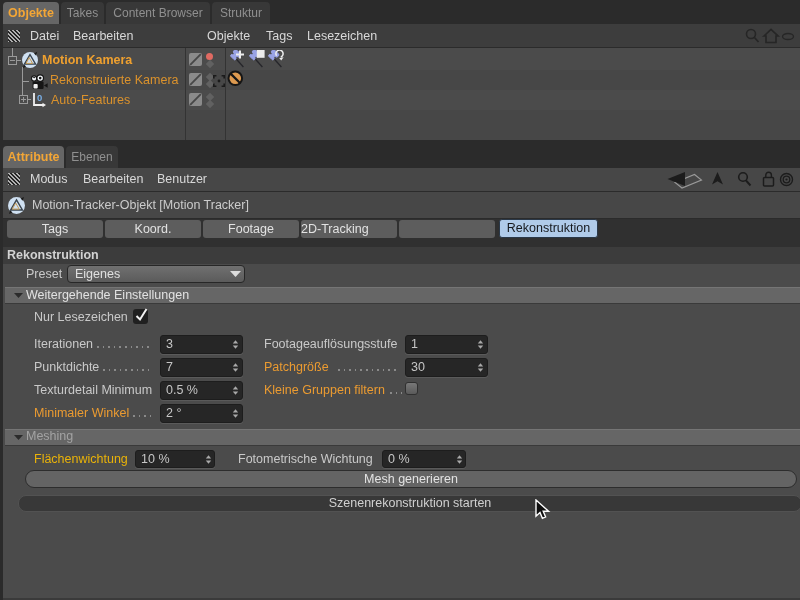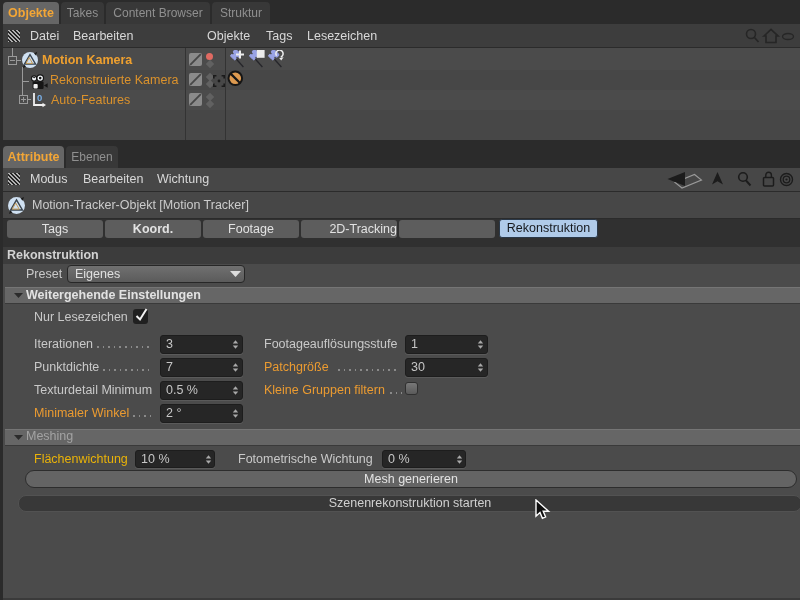--- a/index.html
+++ b/index.html
@@ -146,21 +146,21 @@
 <div class="abs" style="left:0;top:146px;width:800px;height:22px;background:#2b2b2b;"></div>
 <div class="abs" style="left:3px;top:146px;width:61px;height:22px;background:#666666;border-radius:4px 4px 0 0;"></div>
 <div class="txt" style="left:3px;top:146px;width:61px;height:22px;line-height:22px;text-align:center;color:#f3a636;font-weight:bold;">Attribute</div>
 <div class="abs" style="left:66px;top:146px;width:52px;height:22px;background:#383838;border-radius:4px 4px 0 0;"></div>
 <div class="txt" style="left:66px;top:146px;width:52px;height:22px;line-height:22px;text-align:center;color:#909090;font-size:12px;">Ebenen</div>
 
 <div class="abs" style="left:3px;top:168px;width:797px;height:23px;background:#474747;"></div>
 <div class="abs" style="left:8px;top:173px;width:12px;height:12px;background:repeating-linear-gradient(45deg,#b0b0b0 0 1px,#252525 1px 2.8px);"></div>
 <div class="txt" style="left:30px;top:168px;height:23px;line-height:23px;color:#d8d8d8;">Modus</div>
 <div class="txt" style="left:83px;top:168px;height:23px;line-height:23px;color:#d8d8d8;">Bearbeiten</div>
-<div class="txt" style="left:157px;top:168px;height:23px;line-height:23px;color:#d8d8d8;">Wichtung</div>
+<div class="txt" style="left:157px;top:168px;height:23px;line-height:23px;color:#d8d8d8;">Benutzer</div>
 
 <svg class="abs" style="left:663px;top:171px;" width="132" height="18" viewBox="0 0 132 18">
   <path d="M12 11.5 L31.5 3.5 L38.5 9 L19 17 Z" fill="none" stroke="#9a9a9a" stroke-width="1.1"></path>
   <path d="M22 1 L22 15 L4.5 8 Z" fill="#1c1c1c"></path>
   <path d="M54.5 1 L60 13.5 L54.5 10.2 L49 13.5 Z" fill="#1c1c1c"></path>
   <circle cx="80" cy="6" r="4.3" fill="none" stroke="#1c1c1c" stroke-width="1.6"></circle>
   <line x1="83" y1="9.5" x2="87.5" y2="14.5" stroke="#1c1c1c" stroke-width="1.9"></line>
   <rect x="100.5" y="6.5" width="10" height="8.5" rx="1" fill="none" stroke="#1c1c1c" stroke-width="1.5"></rect>
   <path d="M102.8 6.5 L102.8 4 A 2.8 2.8 0 0 1 108.4 4 L108.4 6.5" fill="none" stroke="#1c1c1c" stroke-width="1.4"></path>
   <circle cx="123.5" cy="8.5" r="6" fill="none" stroke="#1c1c1c" stroke-width="1.4"></circle>
@@ -178,25 +178,25 @@
   <path d="M13.6 2.6 L17 0.9 L15.7 4.7 Z" fill="#1a1a1a"></path>
   <path d="M5.4 16.4 L2 18.1 L3.3 14.3 Z" fill="#1a1a1a"></path>
 </svg>
 <div class="txt" style="left:32px;top:192px;height:26px;line-height:26px;color:#cccccc;">Motion-Tracker-Objekt [Motion Tracker]</div>
 <div class="abs" style="left:0;top:218px;width:800px;height:1px;background:#2b2b2b;"></div>
 
 <div class="abs" style="left:3px;top:219px;width:797px;height:28px;background:#303030;"></div>
 <div class="abs" style="left:7px;top:220px;width:96px;height:18px;background:#5d5d5d;border-radius:3px;"></div>
 <div class="txt" style="left:7px;top:220px;width:96px;height:18px;line-height:18px;text-align:center;color:#e2e2e2;">Tags</div>
 <div class="abs" style="left:105px;top:220px;width:96px;height:18px;background:#5d5d5d;border-radius:3px;"></div>
-<div class="txt" style="left:105px;top:220px;width:96px;height:24px;line-height:18px;text-align:center;color:#e2e2e2;font-weight:bold;">Koord.</div>
+<div class="txt" style="left:105px;top:220px;width:96px;height:24px;line-height:18px;text-align:center;color:#e2e2e2;">Koord.</div>
 <div class="abs" style="left:203px;top:220px;width:96px;height:18px;background:#5d5d5d;border-radius:3px;"></div>
 <div class="txt" style="left:203px;top:220px;width:96px;height:18px;line-height:18px;text-align:center;color:#e2e2e2;">Footage</div>
 <div class="abs" style="left:301px;top:220px;width:96px;height:18px;background:#5d5d5d;border-radius:3px;"></div>
-<div class="txt" style="left:301px;top:220px;width:96px;height:18px;line-height:18px;text-align:right;color:#e2e2e2;">2D-Tracking</div>
+<div class="txt" style="left:301px;top:220px;width:96px;height:18px;line-height:18px;text-align:left;color:#e2e2e2;">2D-Tracking</div>
 <div class="abs" style="left:399px;top:220px;width:96px;height:18px;background:#5d5d5d;border-radius:3px;"></div>
 <div class="txt" style="left:399px;top:220px;width:96px;height:18px;line-height:18px;text-align:center;color:#e2e2e2;margin-top:38px;">3D-Berechnung</div>
 <div class="abs" style="left:499px;top:219px;width:99px;height:19px;background:#b0cbe9;border:1px solid #2a3848;border-radius:3px;"></div>
 <div class="txt" style="left:499px;top:219px;width:99px;height:19px;line-height:19px;text-align:center;color:#16191d;">Rekonstruktion</div>
 
 <div class="abs" style="left:3px;top:247px;width:797px;height:17px;background:#3c3c3c;"></div>
 <div class="txt" style="left:7px;top:247px;height:17px;line-height:17px;color:#d2d2d2;font-weight:bold;">Rekonstruktion</div>
 
 <div class="abs" style="left:3px;top:264px;width:797px;height:336px;background:#4b4b4b;"></div>
 
@@ -204,21 +204,21 @@
 <div class="abs" style="left:67px;top:265px;width:178px;height:18px;background:linear-gradient(#707070,#5b5b5b);border:1px solid #272727;border-radius:4px;"></div>
 <div class="txt" style="left:75px;top:265px;height:18px;line-height:18px;color:#e0e0e0;">Eigenes</div>
 <svg class="abs" style="left:230px;top:271px;" width="11" height="6" viewBox="0 0 11 6">
     <path d="M0 0 L11 0 L5.5 6 Z" fill="#dcdcdc"></path>
   </svg>
 
 <div class="abs" style="left:5px;top:287px;width:795px;height:17px;background:#666666;border-top:1px solid #757575;border-bottom:1px solid #3a3a3a;"></div>
 <svg class="abs" style="left:14px;top:293px;" width="9" height="5" viewBox="0 0 9 5">
     <path d="M0 0 L9 0 L4.5 5 Z" fill="#2b2b2b"></path>
   </svg>
-<div class="txt" style="left:26px;top:287px;height:17px;line-height:17px;color:#e2e2e2;font-weight:bold;">Weitergehende Einstellungen</div>
+<div class="txt" style="left:26px;top:287px;height:17px;line-height:17px;color:#e2e2e2;">Weitergehende Einstellungen</div>
 
 <div class="txt" style="left:34px;top:308px;height:18px;line-height:18px;color:#c9c9c9;">Nur Lesezeichen</div>
 <div class="abs" style="left:133px;top:309px;width:15px;height:15px;background:#202020;border-radius:3px;"></div>
 <svg class="abs" style="left:134px;top:307px;" width="15" height="16" viewBox="0 0 15 16">
   <path d="M2.5 9 L6 12.5 L12.5 2" fill="none" stroke="#f2f2f2" stroke-width="2"></path>
 </svg>
 
 <div class="txt" style="left:34px;top:335px;height:19px;line-height:19px;color:#c9c9c9;">Iterationen</div>
 <div class="abs" style="left:97px;top:346px;width:56px;height:2px;background:repeating-linear-gradient(90deg,#8a8a8a 0 1.6px,transparent 1.6px 5.6px);"></div>
 <div class="abs" style="left:160px;top:335px;width:83px;height:19px;background:#262626;border:1px solid #1d1d1d;border-radius:3px;box-shadow:0 1px 0 #5a5a5a;"></div>

